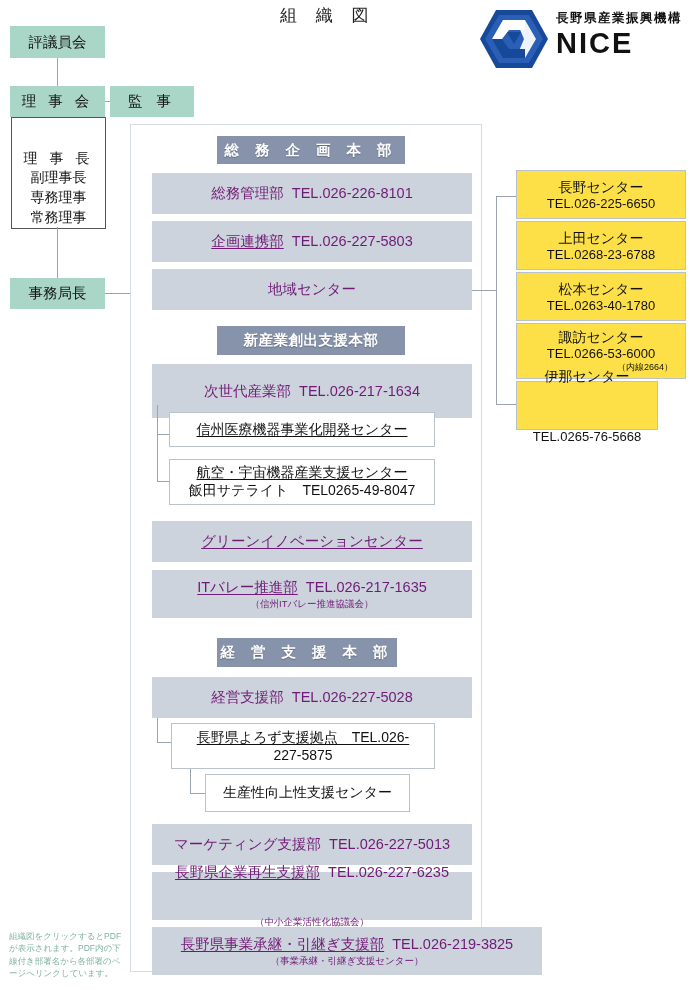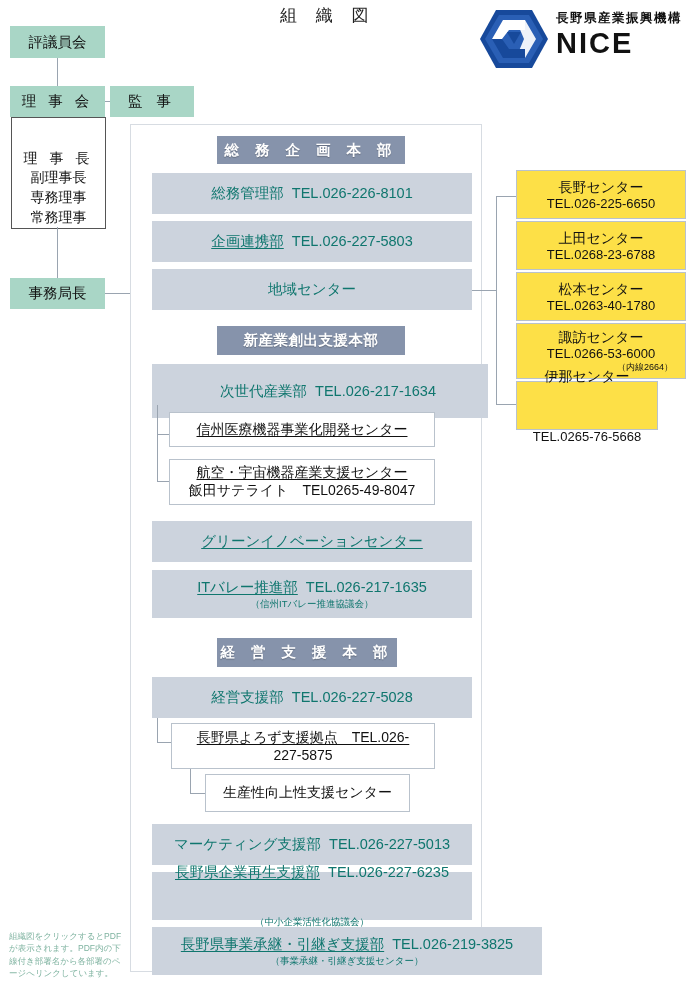--- a/index.html
+++ b/index.html
@@ -64,21 +64,21 @@
     display:flex;align-items:center;justify-content:center;
     font-size:14.5px;letter-spacing:6px;font-weight:700;white-space:nowrap;
     text-shadow:0 1px 1px rgba(0,0,0,.25);
   }
   .sec-head.tight{letter-spacing:0.5px;}
 
   
   .dept{
     position:absolute;background:#ccd3dd;
     display:flex;flex-direction:column;align-items:center;justify-content:center;
-    font-size:14.5px;color:#0f766e;white-space:nowrap;
+    font-size:14.5px;color:#701a75;white-space:nowrap;
   }
   .dept .sub{font-size:9.5px;letter-spacing:0px;margin-top:1px;}
   .u{text-decoration:underline;text-underline-offset:2px;}
 
   
   .wbox{
     position:absolute;background:#fff;border:1px solid #b9c2cc;
     display:flex;flex-direction:column;align-items:center;justify-content:center;
     font-size:14px;color:#111;white-space:nowrap;box-sizing:border-box;
   }
@@ -178,21 +178,21 @@
     <div class="ct">TEL.0266-53-6000</div>
     <div class="cx">（内線2664）</div>
   </div>
   <div class="cbox" style="left:516px;top:381px;width:142px;height:49px;gap:44px;">
     <div class="cn">伊那センター</div>
     <div class="ct">TEL.0265-76-5668</div>
   </div>
 
   <div class="sec-head tight" style="left:217px;top:326px;width:188px;height:29px;">新産業創出支援本部</div>
 
-  <div class="dept" style="left:152px;top:364px;width:320px;height:54px;padding-left:16px;">
+  <div class="dept" style="left:152px;top:364px;width:320px;height:54px;">
     <div><span>次世代産業部</span>&nbsp;&nbsp;<span>TEL.026-217-1634</span></div>
   </div>
 
   <div class="ln-v" style="left:157px;top:405px;height:76px;"></div>
   <div class="ln-h" style="left:157px;top:434px;width:12px;"></div>
   <div class="ln-h" style="left:157px;top:481px;width:12px;"></div>
 
   <div class="wbox" style="left:169px;top:412px;width:266px;height:35px;">
     <div class="u">信州医療機器事業化開発センター</div>
   </div>

